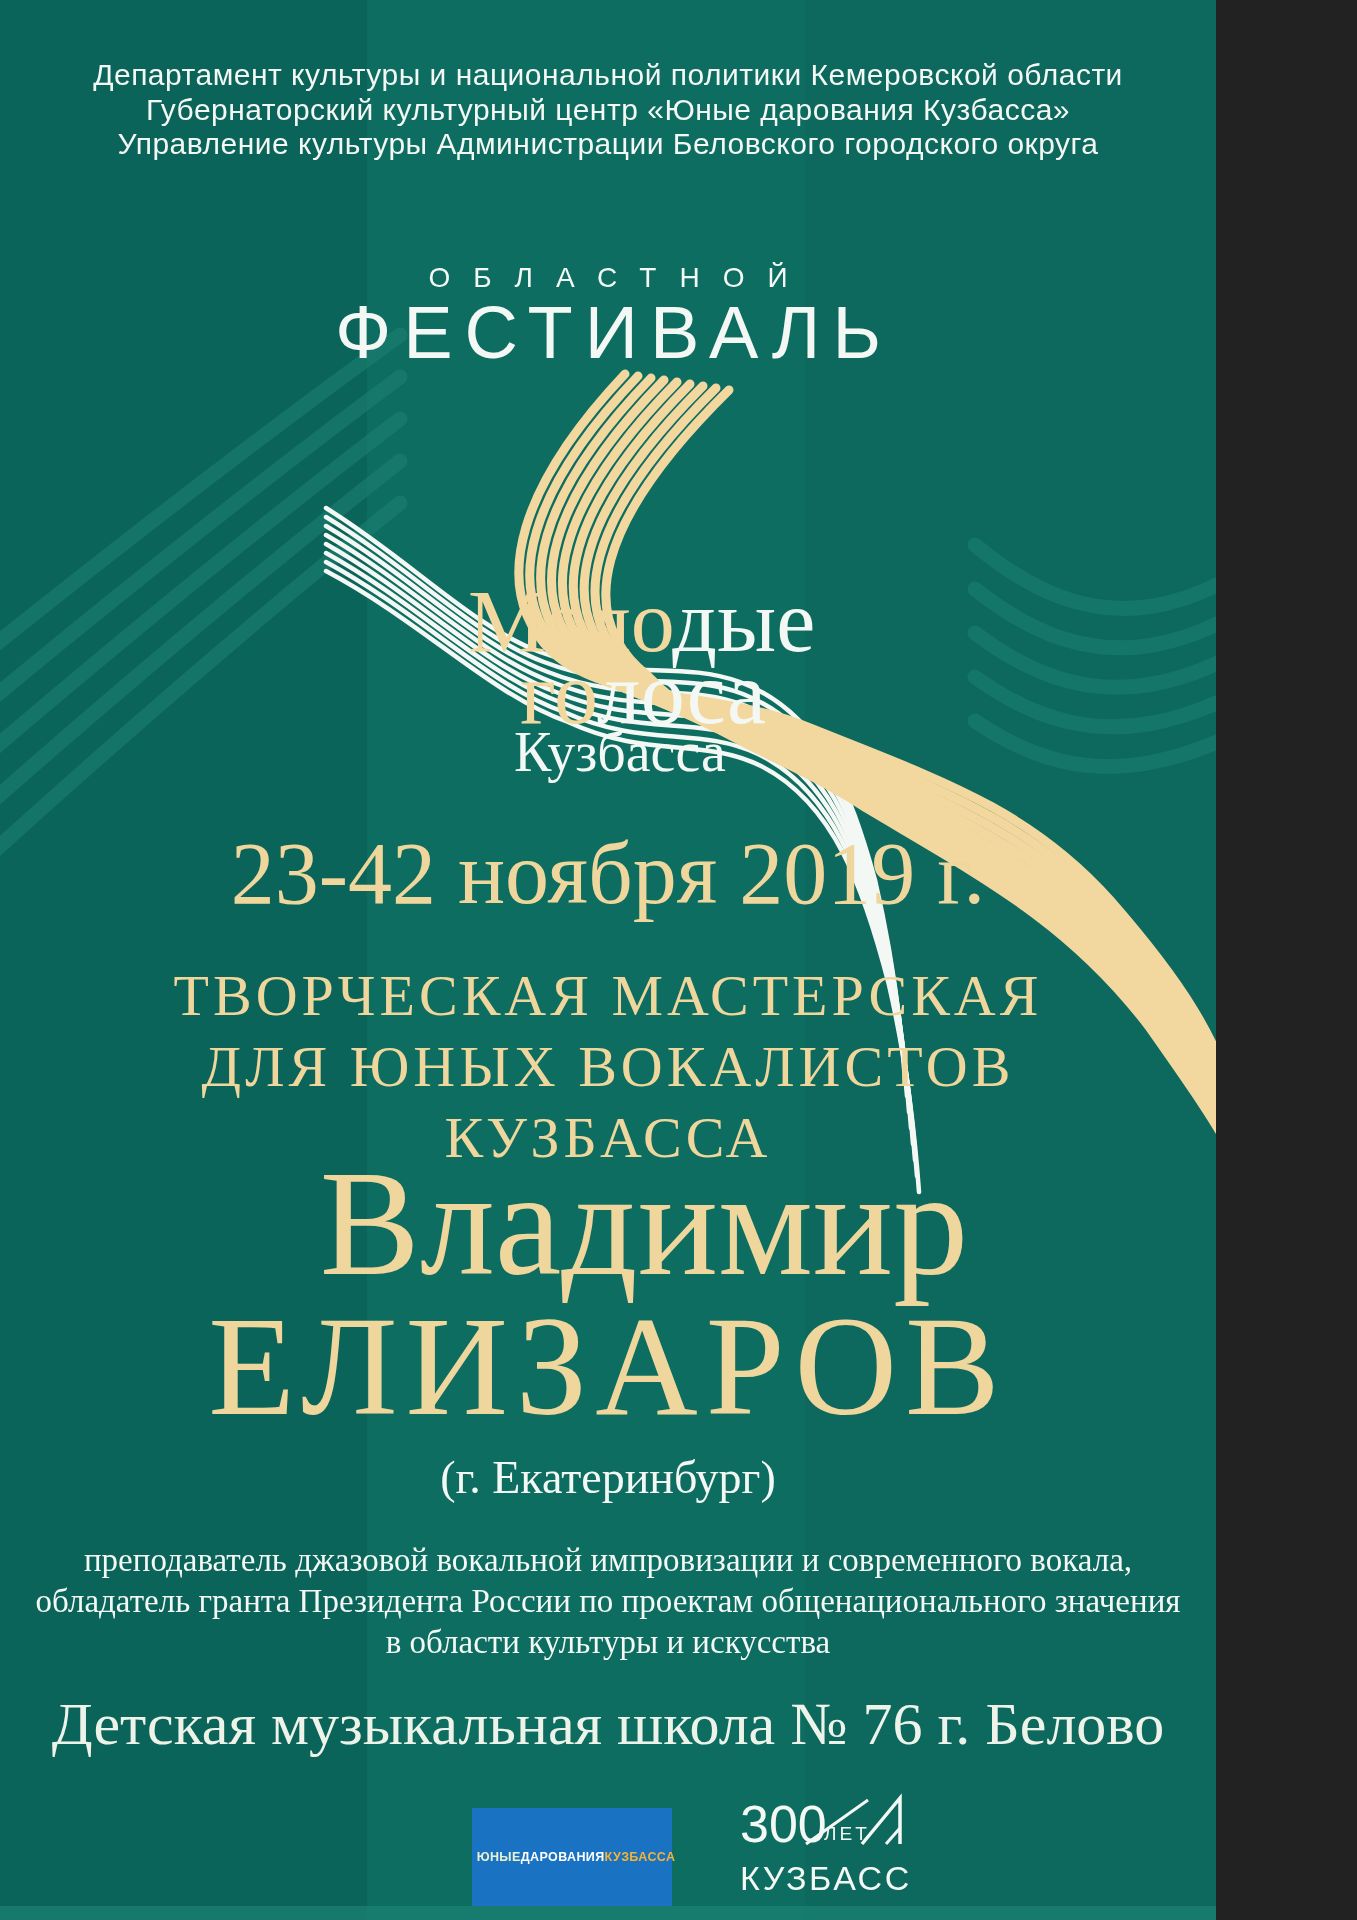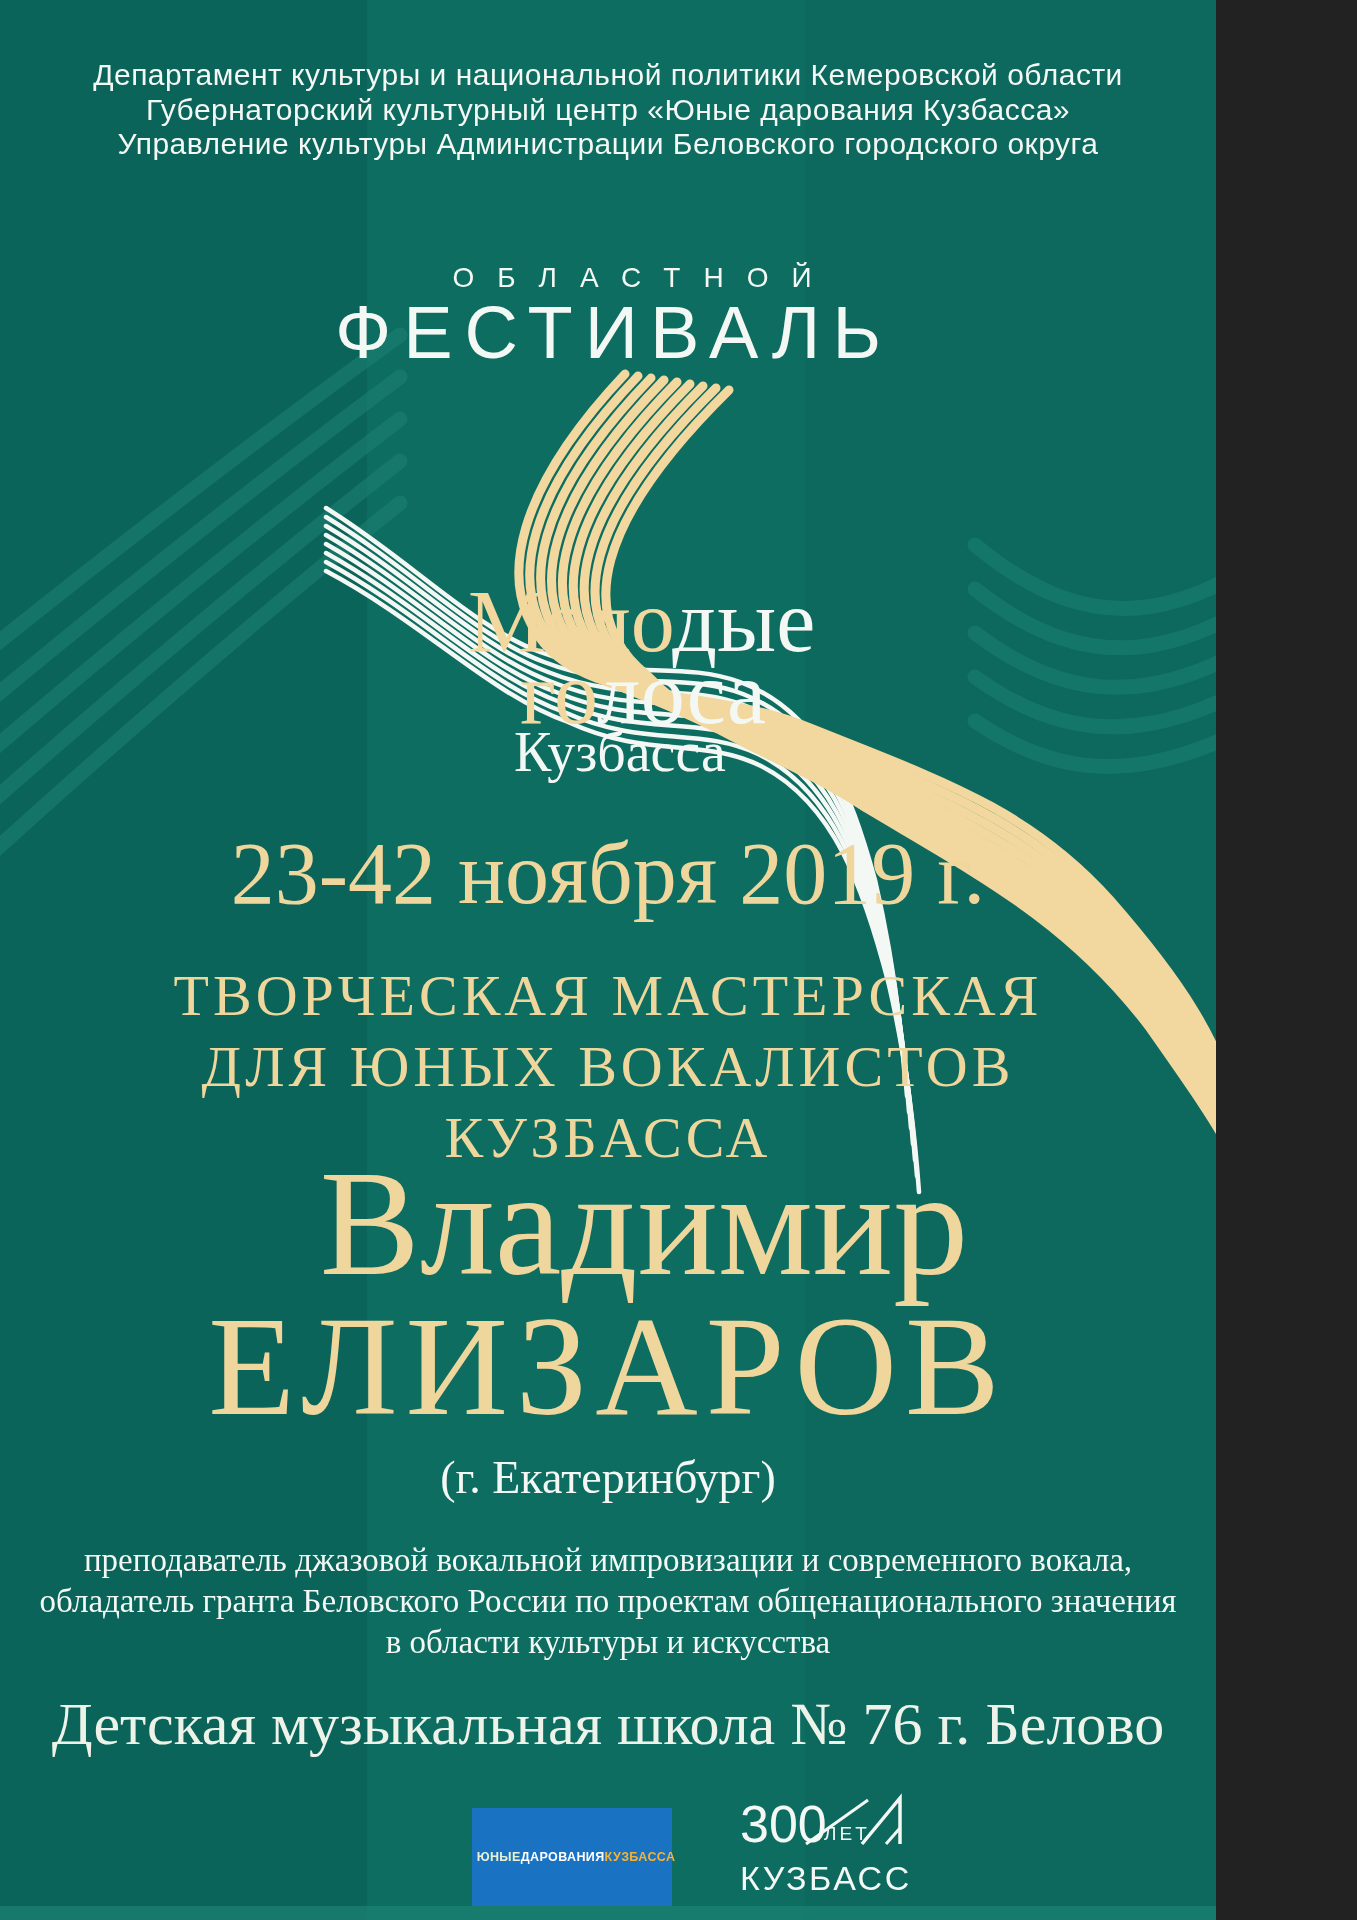--- a/index.html
+++ b/index.html
@@ -17,21 +17,21 @@
       var(--bg-right) 66.2%, var(--bg-right) 100%);
     font-family:"Liberation Sans", sans-serif;
   }
   svg{display:block;}
   .abs{position:absolute;}
   .bg-arcs{left:0;top:0;z-index:1;pointer-events:none;}
   .wave-logo{left:290px;top:360px;z-index:2;pointer-events:none;}
   .center{left:0;width:100%;text-align:center;}
 
   .org{top:58px;z-index:3;color:var(--white-ink);font-size:30px;line-height:34.5px;letter-spacing:.5px;}
-  .kicker{top:262px;z-index:3;color:var(--white-ink);font-size:28px;letter-spacing:23px;text-indent:23px;padding-left:24px;}
+  .kicker{top:262px;z-index:3;color:var(--white-ink);font-size:28px;letter-spacing:23px;text-indent:23px;}
   .fest{top:290px;z-index:3;color:var(--white-ink);font-size:74px;font-weight:300;letter-spacing:12px;text-indent:12px;}
 
   .serif{font-family:"Liberation Serif","DejaVu Serif",serif;}
   .logo-word{z-index:3;line-height:1;white-space:nowrap;}
   .w1{left:420px;top:578px;font-size:88px;margin-left:48px;}
   .w2{left:520px;top:650px;font-size:88px;}
   .w3{left:514px;top:724px;font-size:56px;color:var(--white-ink);}
   .lg{color:var(--gold-wave);}
   .lw{color:var(--white-ink);}
 
@@ -180,21 +180,21 @@
     <div>ТВОРЧЕСКАЯ МАСТЕРСКАЯ</div>
     <div>ДЛЯ ЮНЫХ ВОКАЛИСТОВ</div>
     <div>КУЗБАССА</div>
   </div>
 
   <div class="abs center serif fname">Владимир</div>
   <div class="abs center serif lname">ЕЛИЗАРОВ</div>
   <div class="abs center serif city">(г. Екатеринбург)</div>
   <div class="abs center serif bio">
     <div>преподаватель джазовой вокальной импровизации и современного вокала,</div>
-    <div>обладатель гранта Беловского России по проектам общенационального значения</div>
+    <div>обладатель гранта Президента России по проектам общенационального значения</div>
     <div>в области культуры и искусства</div>
   </div>
 
   <div class="abs center serif school">Детская музыкальная школа № 76 г. Белово</div>
 
   <div class="abs yd-box">
     <svg width="54" height="58" viewBox="0 0 60 64">
       <path d="M5 7 Q10 1 16 6 Q10 4 5 7" fill="#ffffff"></path>
       <rect x="7" y="12" width="46" height="46" fill="none" stroke="#ffffff" stroke-width="3"></rect>
       <rect x="9" y="14" width="21" height="21" fill="#e8432d"></rect>

